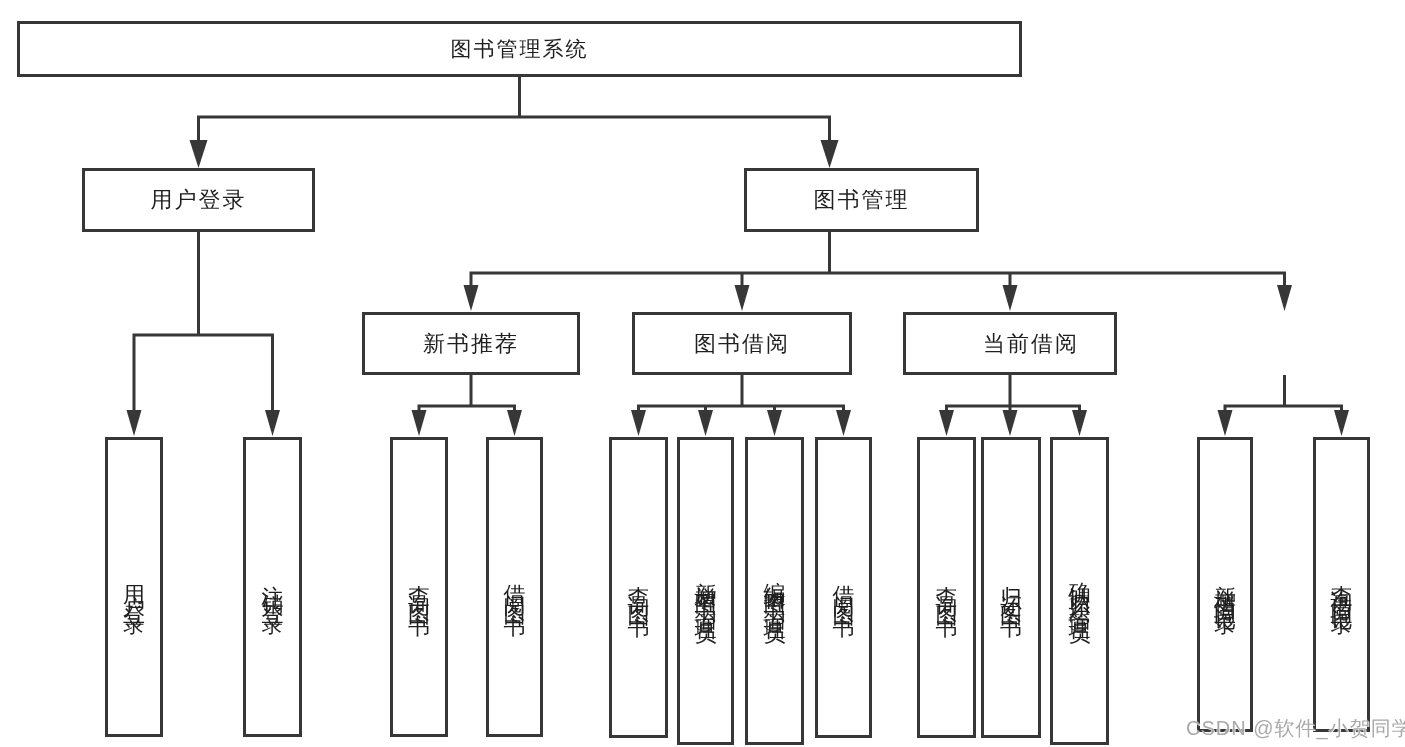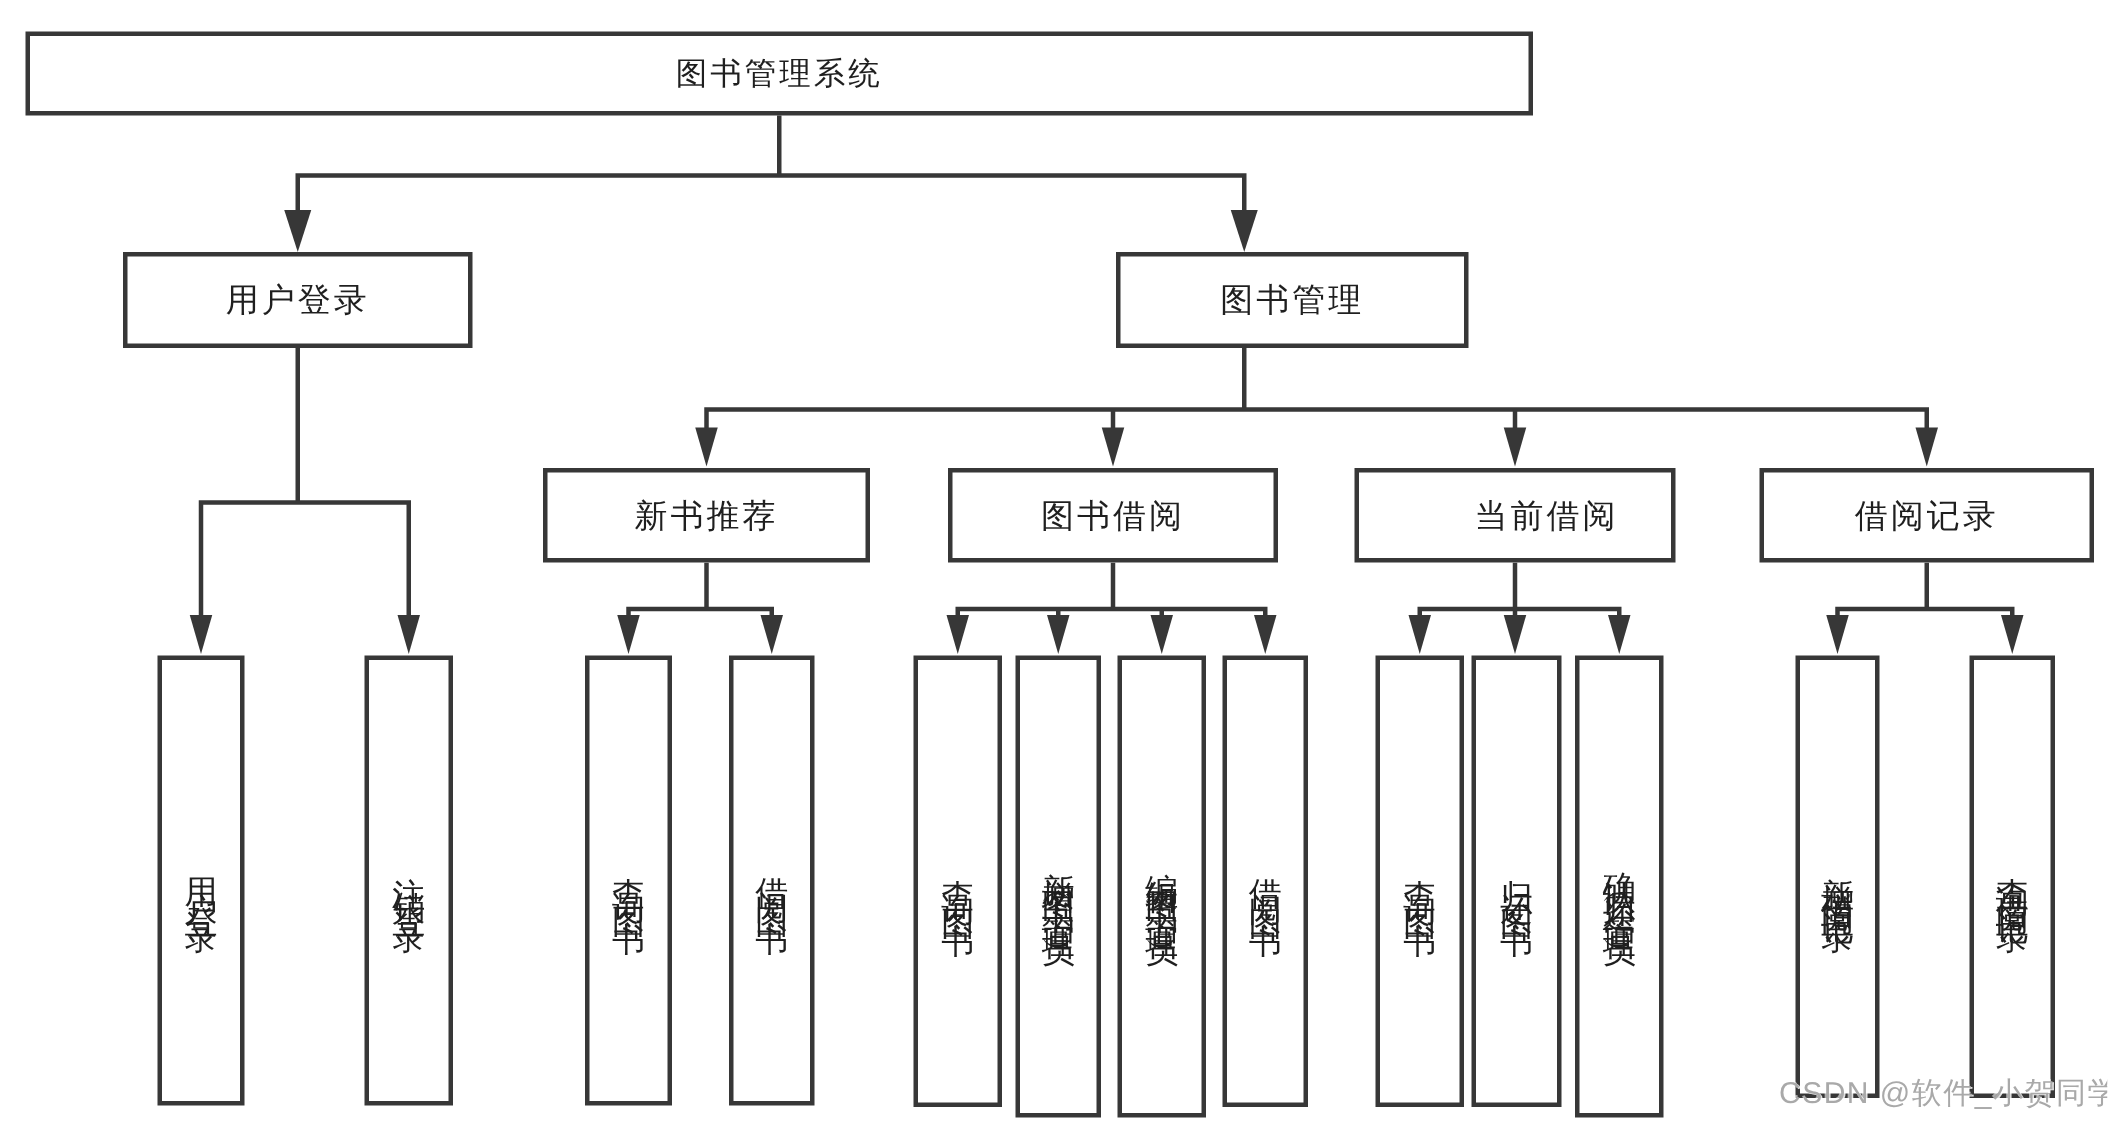--- a/index.html
+++ b/index.html
@@ -81,21 +81,20 @@
   </svg>
 
   <div class="node h root" style="left:17px;top:21px;width:1005px;height:56px;">图书管理系统</div>
 
   <div class="node h" style="left:82px;top:168px;width:233px;height:64px;">用户登录</div>
   <div class="node h" style="left:712px;top:168px;width:235px;height:64px;margin-left:32px;">图书管理</div>
 
   <div class="node h" style="left:362px;top:312px;width:218px;height:63px;">新书推荐</div>
   <div class="node h" style="left:632px;top:312px;width:220px;height:63px;">图书借阅</div>
   <div class="node h" style="left:903px;top:312px;width:214px;height:63px;padding-left:42px;">当前借阅</div>
-  <div class="node h" style="left:1173px;top:312px;width:223px;height:63px;">借阅记录</div>
 
   <div class="node leaf" style="left:105px;top:437px;width:58px;height:300px;">
     <span>用户登录</span>
   </div>
   <div class="node leaf" style="left:243px;top:437px;width:59px;height:300px;">
     <span>注销登录</span>
   </div>
 
   <div class="node leaf" style="left:390px;top:437px;width:58px;height:300px;">
     <span>查询图书</span>

